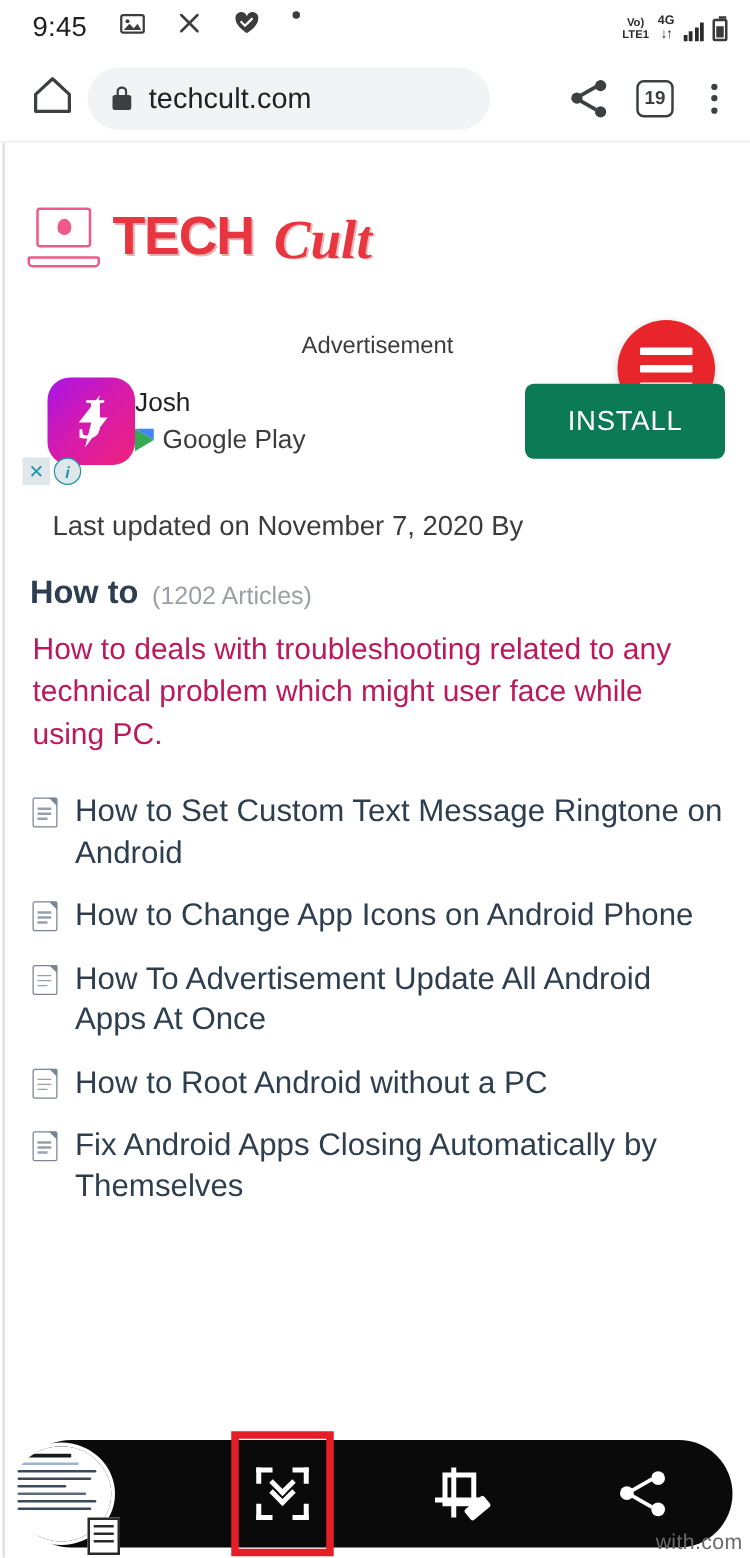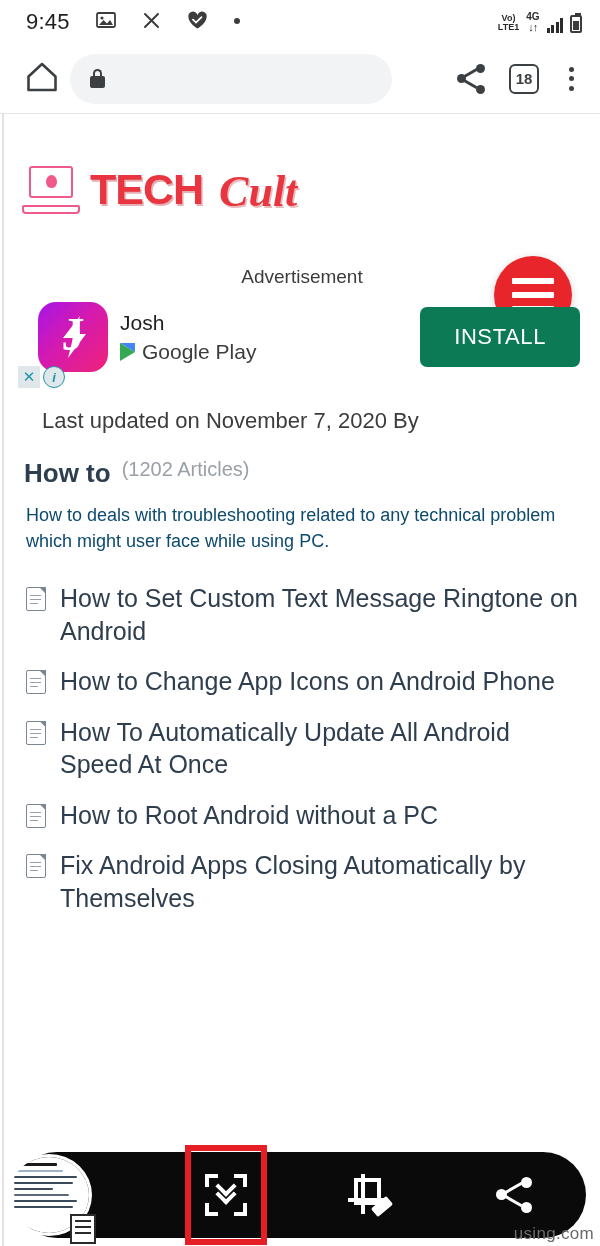--- a/index.html
+++ b/index.html
@@ -11,21 +11,21 @@
   }
   .phone { position: relative; width: 600px; height: 1246px; background: #fff; }
 
   
   .statusbar {
     height: 44px; width: 100%;
     display: flex; align-items: center;
     padding: 0 18px 0 26px;
     background: #fff;
   }
-  .sb-left { display: flex; align-items: center; gap: 26px; }
+  .sb-left { display: flex; align-items: flex-start; gap: 26px; }
   .sb-time { font-size: 22px; color: #1f1f1f; letter-spacing: .2px; }
   .sb-right { margin-left: auto; display: flex; align-items: flex-end; gap: 7px; }
   .ico-img, .ico-x, .ico-heart, .ico-dot { display:inline-block; }
   .ico-dot { width: 6px; height: 6px; background:#3c3c3c; border-radius:50%; margin-bottom:2px; }
 
   .volte { font-size: 9px; line-height: 9.5px; color:#2b2b2b; text-align:center; font-weight:700; }
   .net4g { font-size: 10px; line-height: 10px; color:#2b2b2b; text-align:center; font-weight:700; }
   .net4g .arr { font-size: 11px; letter-spacing:-1px; }
   .bars { display:flex; align-items:flex-end; gap:1.5px; height:15px; }
   .bars i { width:3px; background:#2b2b2b; display:block; }
@@ -99,21 +99,21 @@
   .ad-row { position:relative; display:flex; align-items:center; padding: 14px 20px 8px 34px; }
   .ad-icon {
     width:70px; height:70px; border-radius:18px; flex:0 0 auto; position:relative;
     background: linear-gradient(135deg, #a715e8 0%, #d41ab0 45%, #f0227a 100%);
     display:flex; align-items:center; justify-content:center;
   }
   .ad-icon .jmark {
     font-size:46px; font-weight:700; color:#fff;
     font-family:"Liberation Serif", serif; line-height:1; position:relative; top:-2px;
   }
-  .ad-meta { margin-left:12px; }
+  .ad-meta { margin-left:0; }
   .ad-title { font-size:21px; color:#1f1f1f; line-height:1.2; }
   .ad-store { display:flex; align-items:center; gap:7px; margin-top:5px; }
   .gp-tri { width:0;height:0; border-top:9px solid transparent; border-bottom:9px solid transparent; border-left:15px solid #34a853; position:relative; }
   .gp-tri:after{ content:""; position:absolute; left:-15px; top:-9px; width:0;height:0;
     border-top:9px solid #4285f4; border-bottom:9px solid transparent; border-left:15px solid transparent; }
   .gp-text { font-size:21px; color:#3c3c3c; }
   .install-btn {
     margin-left:auto; background:#0d7a56; color:#fff; font-size:22px;
     padding: 17px 34px; border-radius:7px; letter-spacing:.6px;
     border:none; font-family:"Liberation Sans", sans-serif;
@@ -124,25 +124,25 @@
     justify-content:center; font-size:15px; color:#2196a8;
   }
   .adc.info { border-radius:50%; border:1.5px solid #2196a8; background:#dfe7ea; font-size:13px; font-style:italic; font-weight:700; }
 
   
   .kb-title {
     font-size:40px; font-weight:900; color:#111; letter-spacing:-.8px;
     padding: 36px 0 0 20px;
   }
   .updated { font-size:22px; color:#3c3c3c; padding: 28px 0 0 38px; }
-  .section-head { padding: 24px 0 0 20px; display:flex; align-items:flex-start; gap:11px; }
+  .section-head { padding: 24px 0 0 20px; display:flex; align-items:flex-end; gap:11px; }
   .section-name { font-size:26px; font-weight:700; color:#2c3e50; }
   .section-count { font-size:20px; color:#9aa0a6; }
   .section-desc {
-    font-size:18px; color:#0c4a6e; line-height:1.42; padding: 14px 24px 0 22px;
+    font-size:24px; color:#be185d; line-height:1.42; padding: 14px 24px 0 22px;
   }
   .art-list { padding: 28px 0 0 0; }
   .art-item { display:flex; gap:14px; padding: 0 20px 18px 22px; align-items:flex-start; }
   .doc-ico { width:20px; height:24px; flex:0 0 auto; position:relative; margin-top:5px; }
   .doc-ico .sheet {
     position:absolute; inset:0; border:1.6px solid #7a8694; border-radius:2px;
     background:#fff;
   }
   .doc-ico .fold { position:absolute; right:0; top:0; width:7px; height:7px; background:#7a8694; clip-path: polygon(100% 0, 0 0, 100% 100%); }
   .doc-ico .ln { position:absolute; left:4px; height:1.4px; background:#97a1ad; }
@@ -277,30 +277,31 @@
         <svg width="34" height="32" viewBox="0 0 34 32">
             <path d="M17 3L3.5 15.5V29h27V15.5z" fill="none" stroke="#3c4043" stroke-width="2.6" stroke-linejoin="round"></path>
           </svg>
       </span>
     </div>
     <div class="omnibox">
       <span class="lock">
         <span class="shack"></span>
           <span class="body"></span>
       </span>
+      <span class="url">techcult.com</span>
     </div>
     <div class="tb-actions">
       <div class="share-dark">
         <span class="nod n1"></span>
           <span class="nod n2"></span>
           <span class="nod n3"></span>
         <span class="lnk l1"></span>
           <span class="lnk l2"></span>
       </div>
-      <div class="tabcount">18</div>
+      <div class="tabcount">19</div>
       <div class="kebab">
           <i></i>
           <i></i>
           <i></i>
         </div>
     </div>
   </div>
 
   <div class="page">
 
@@ -373,21 +374,21 @@
         <span class="art-text">How to Change App Icons on Android Phone</span>
       </div>
       <div class="art-item">
         <span class="doc-ico">
             <span class="sheet"></span>
             <span class="fold"></span>
             <span class="ln ln1"></span>
             <span class="ln ln2"></span>
             <span class="ln ln3"></span>
           </span>
-        <span class="art-text">How To Automatically Update All Android Speed At Once</span>
+        <span class="art-text">How To Advertisement Update All Android Apps At Once</span>
       </div>
       <div class="art-item">
         <span class="doc-ico">
             <span class="sheet"></span>
             <span class="fold"></span>
             <span class="ln ln1"></span>
             <span class="ln ln2"></span>
             <span class="ln ln3"></span>
           </span>
         <span class="art-text">How to Root Android without a PC</span>
@@ -453,14 +454,14 @@
       <span class="share-ico">
         <span class="nod n1"></span>
           <span class="nod n2"></span>
           <span class="nod n3"></span>
         <span class="lnk l1"></span>
           <span class="lnk l2"></span>
       </span>
     </div>
   </div>
 
-  <div class="watermark">using.com</div>
+  <div class="watermark">with.com</div>
 </div>
 
 </body></html>

